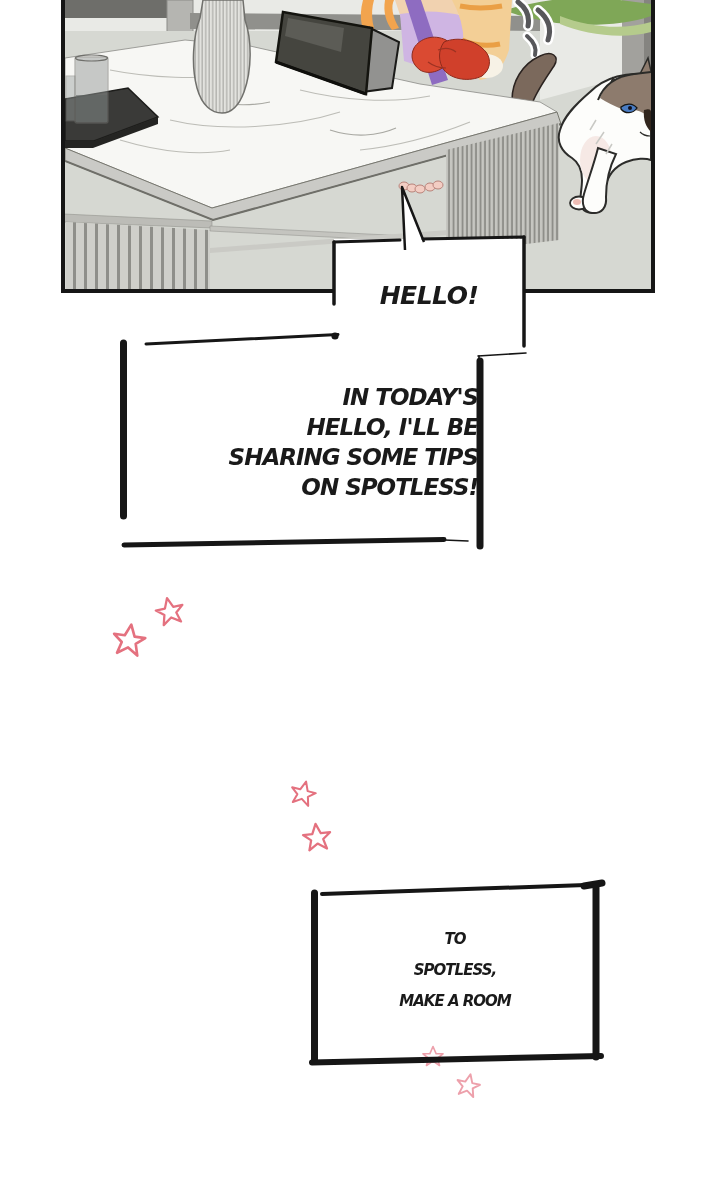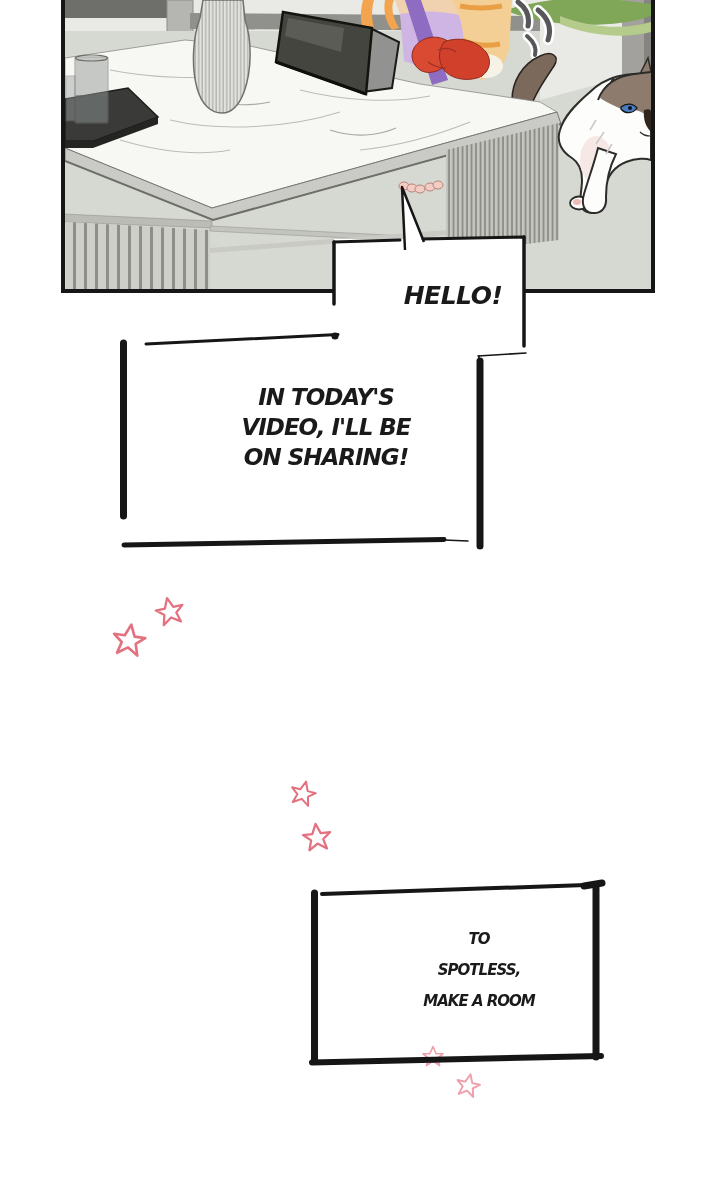--- a/index.html
+++ b/index.html
@@ -4,23 +4,23 @@
 <style>
   html,body{margin:0;padding:0;background:#ffffff;}
   .page{position:relative;width:720px;height:1204px;background:#ffffff;overflow:hidden;
         font-family:"DejaVu Sans", sans-serif;}
   .panel{position:absolute;left:61px;top:0;width:594px;height:293px;box-sizing:border-box;
          border:4px solid #161616;border-top:none;overflow:hidden;background:#e9eae6;}
   .panel svg{display:block;}
   .overlay{position:absolute;left:0;top:0;width:720px;height:1204px;pointer-events:none;}
   .bubble-bg{position:absolute;background:#ffffff;}
   .bubble-text{position:absolute;color:#1a1a1a;font-weight:bold;font-style:italic;
-               text-align:center;white-space:nowrap;margin-left:24px;}
+               text-align:center;white-space:nowrap;}
   .hello-text{left:334px;top:276px;width:190px;font-size:25px;line-height:40px;letter-spacing:-0.5px;}
-  .intro-text{left:126px;top:382px;width:352px;font-size:23px;line-height:30px;letter-spacing:-1px;}
+  .intro-text{left:126px;top:382px;width:352px;font-size:23px;line-height:30px;letter-spacing:-1px;text-align:right;}
   .closing-text{left:318px;top:924px;width:274px;font-size:15px;line-height:31px;letter-spacing:-1px;}
 </style>
 </head>
 <body>
 
 <div class="page">
 
   <div class="panel">
     <svg width="586" height="289" viewBox="65 0 586 289">
       <defs>
@@ -197,22 +197,23 @@
       <path d="M312,1062.5 L601,1056" stroke-width="6"></path>
     </g>
   </svg>
 
   <div class="bubble-text hello-text">
     <div>HELLO!</div>
   </div>
 
   <div class="bubble-text intro-text">
     <div>IN TODAY'S</div>
-    <div>VIDEO, I'LL BE</div>
-    <div>ON SHARING!</div>
+    <div>HELLO, I'LL BE</div>
+    <div>SHARING SOME TIPS</div>
+    <div>ON SPOTLESS!</div>
   </div>
 
   <div class="bubble-text closing-text">
     <div>TO</div>
     <div>SPOTLESS,</div>
     <div>MAKE A ROOM</div>
   </div>
 
 </div>
 

